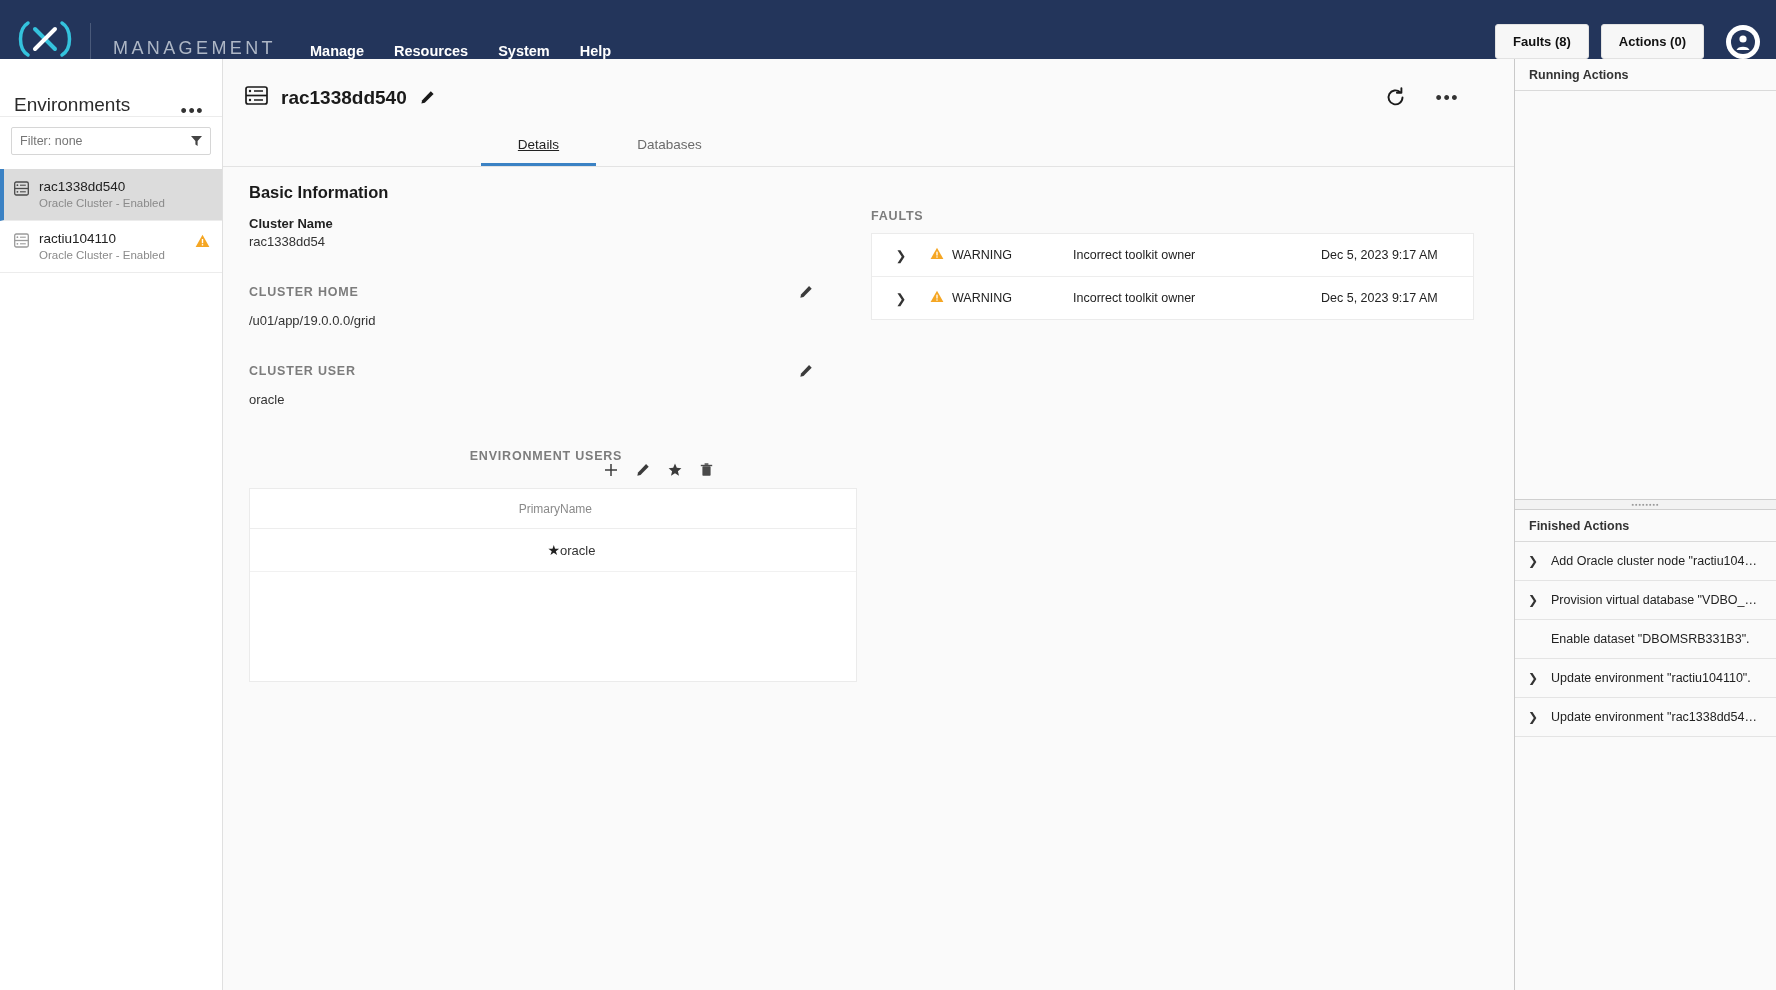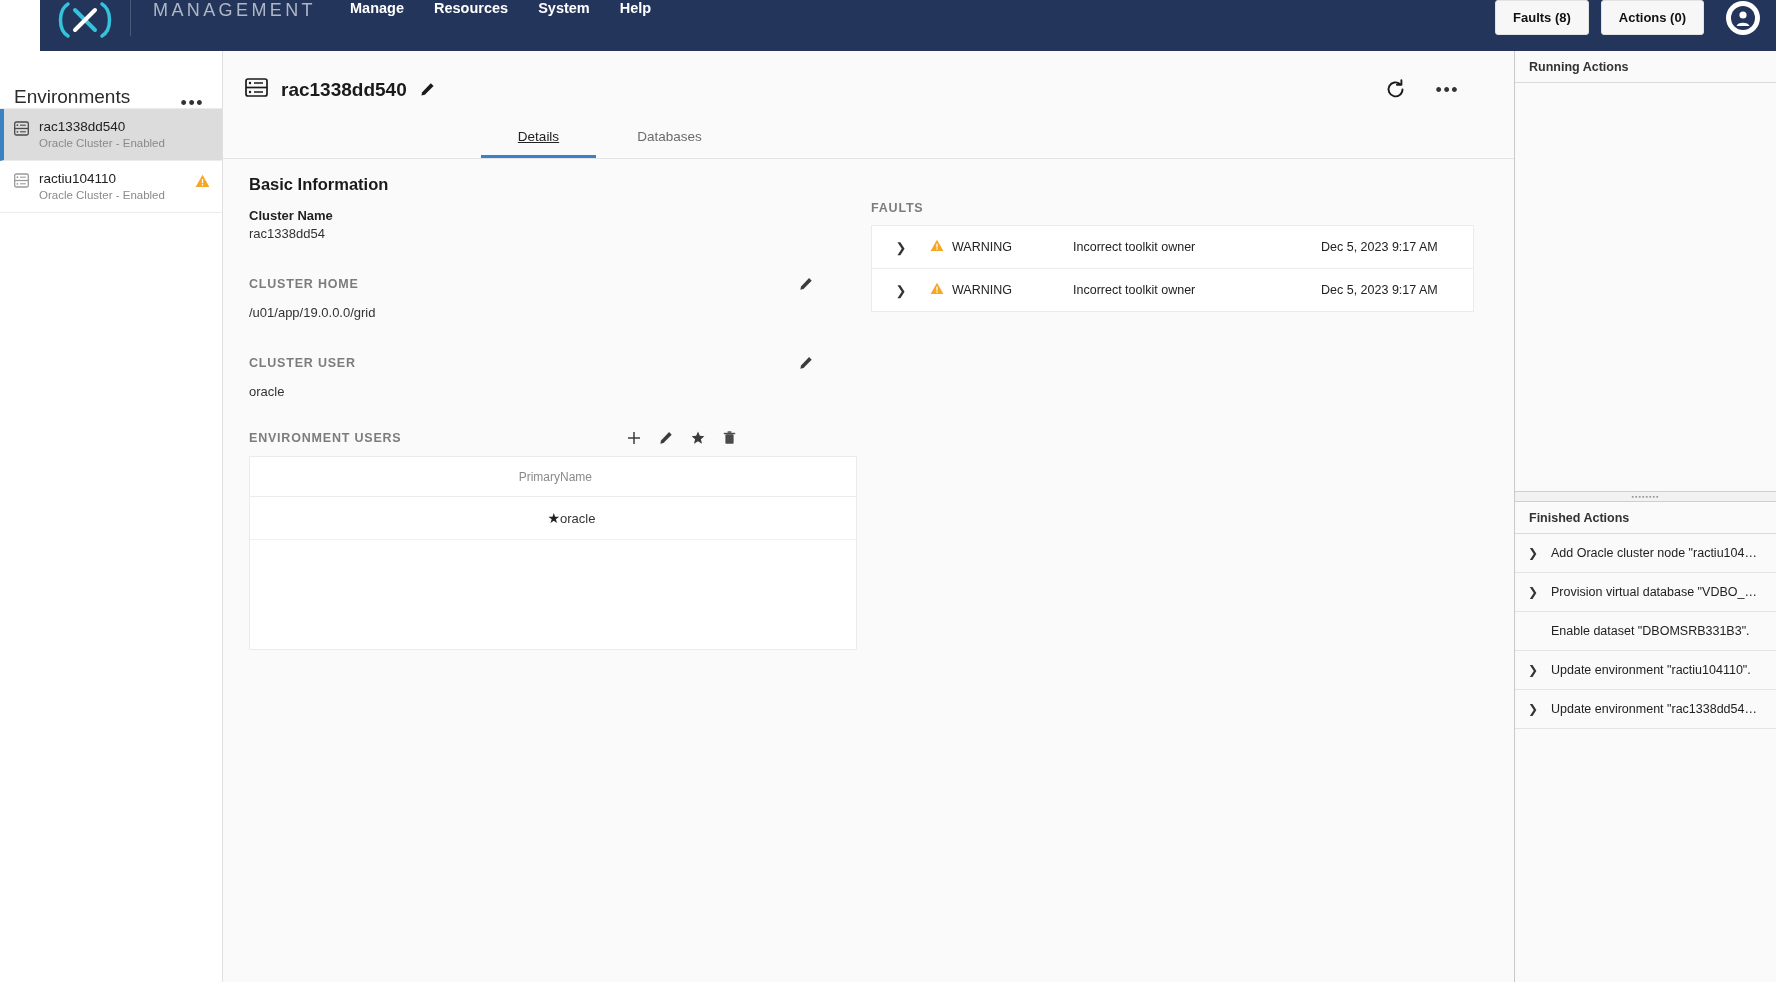--- a/index.html
+++ b/index.html
@@ -6,28 +6,27 @@
   html, body {
     width: 1776px; height: 990px;
     font-family: "Liberation Sans", sans-serif;
     background: #ffffff;
     overflow: hidden;
   }
   body { position: relative; }
 
   
   .topnav {
-    height: 51px;
+    height: 59px;
     background: #23355b;
     display: flex;
-    align-items: flex-start;
+    align-items: flex-end;
     padding: 0 16px 0 0;
     position: relative;
     z-index: 20;
-    margin-left: 40px;
   }
   .logo-box { width: 90px; display: flex; align-items: center; justify-content: center; }
   .logo-svg { width: 62px; height: 40px; }
   .logo-divider { width: 1px; height: 36px; background: #4a5a7a; }
   .brand {
     color: #aeb7c6;
     font-size: 18px;
     letter-spacing: 3.4px;
     padding: 0 34px 0 22px;
     font-weight: 400;
@@ -184,22 +183,23 @@
   .cap-row {
     display: flex; align-items: center; justify-content: space-between;
     margin-top: 36px;
     padding-right: 30px;
   }
   .cap { font-size: 12.5px; letter-spacing: .8px; color: #7c7c7c; font-weight: bold; }
   .cap-val { font-size: 13px; color: #333; margin-top: 14px; }
 
   .users-cap-row {
     display: flex; align-items: center;
-    margin-top: 32px;
+    margin-top: 42px;
     padding-right: 0;
+    flex-direction: column;
   }
   .users-icons { display: flex; align-items: center; gap: 18px; margin-left: 225px; }
 
   .tablecard {
     background: #ffffff;
     border: 1px solid #ebebeb;
     margin-top: 11px;
     width: 608px;
     height: 194px;
     text-align: right;
@@ -307,20 +307,30 @@
   </div>
 </div>
 
 <div class="body-wrap">
 
   <div class="sidebar">
     <div class="sidebar-head">
       <div class="sidebar-title">Environments</div>
       <div class="dots">•••</div>
     </div>
+    <div class="filter-wrap">
+      <div class="filter-rel">
+        <input class="filter-input" placeholder="Filter: none" style="">
+        <span class="filter-icon">
+          <svg width="13" height="13" viewBox="0 0 13 13">
+              <path d="M1 2 L12 2 L7.6 7 L7.6 12 L5.4 10.6 L5.4 7 Z" fill="#444"></path>
+            </svg>
+        </span>
+      </div>
+    </div>
 
     <div class="env-item selected">
       <span class="env-icon">
         <svg width="15" height="15" viewBox="0 0 15 15">
           <rect x="0.7" y="1" width="13.6" height="13" rx="1.5" fill="none" stroke="#4a4a4a" stroke-width="1.3"></rect>
           <line x1="0.7" y1="7.5" x2="14.3" y2="7.5" stroke="#4a4a4a" stroke-width="1.3"></line>
           <circle cx="3.4" cy="4.2" r="0.9" fill="#4a4a4a"></circle>
           <circle cx="3.4" cy="10.8" r="0.9" fill="#4a4a4a"></circle>
           <line x1="6" y1="4.2" x2="11.8" y2="4.2" stroke="#4a4a4a" stroke-width="1.1"></line>
           <line x1="6" y1="10.8" x2="11.8" y2="10.8" stroke="#4a4a4a" stroke-width="1.1"></line>

